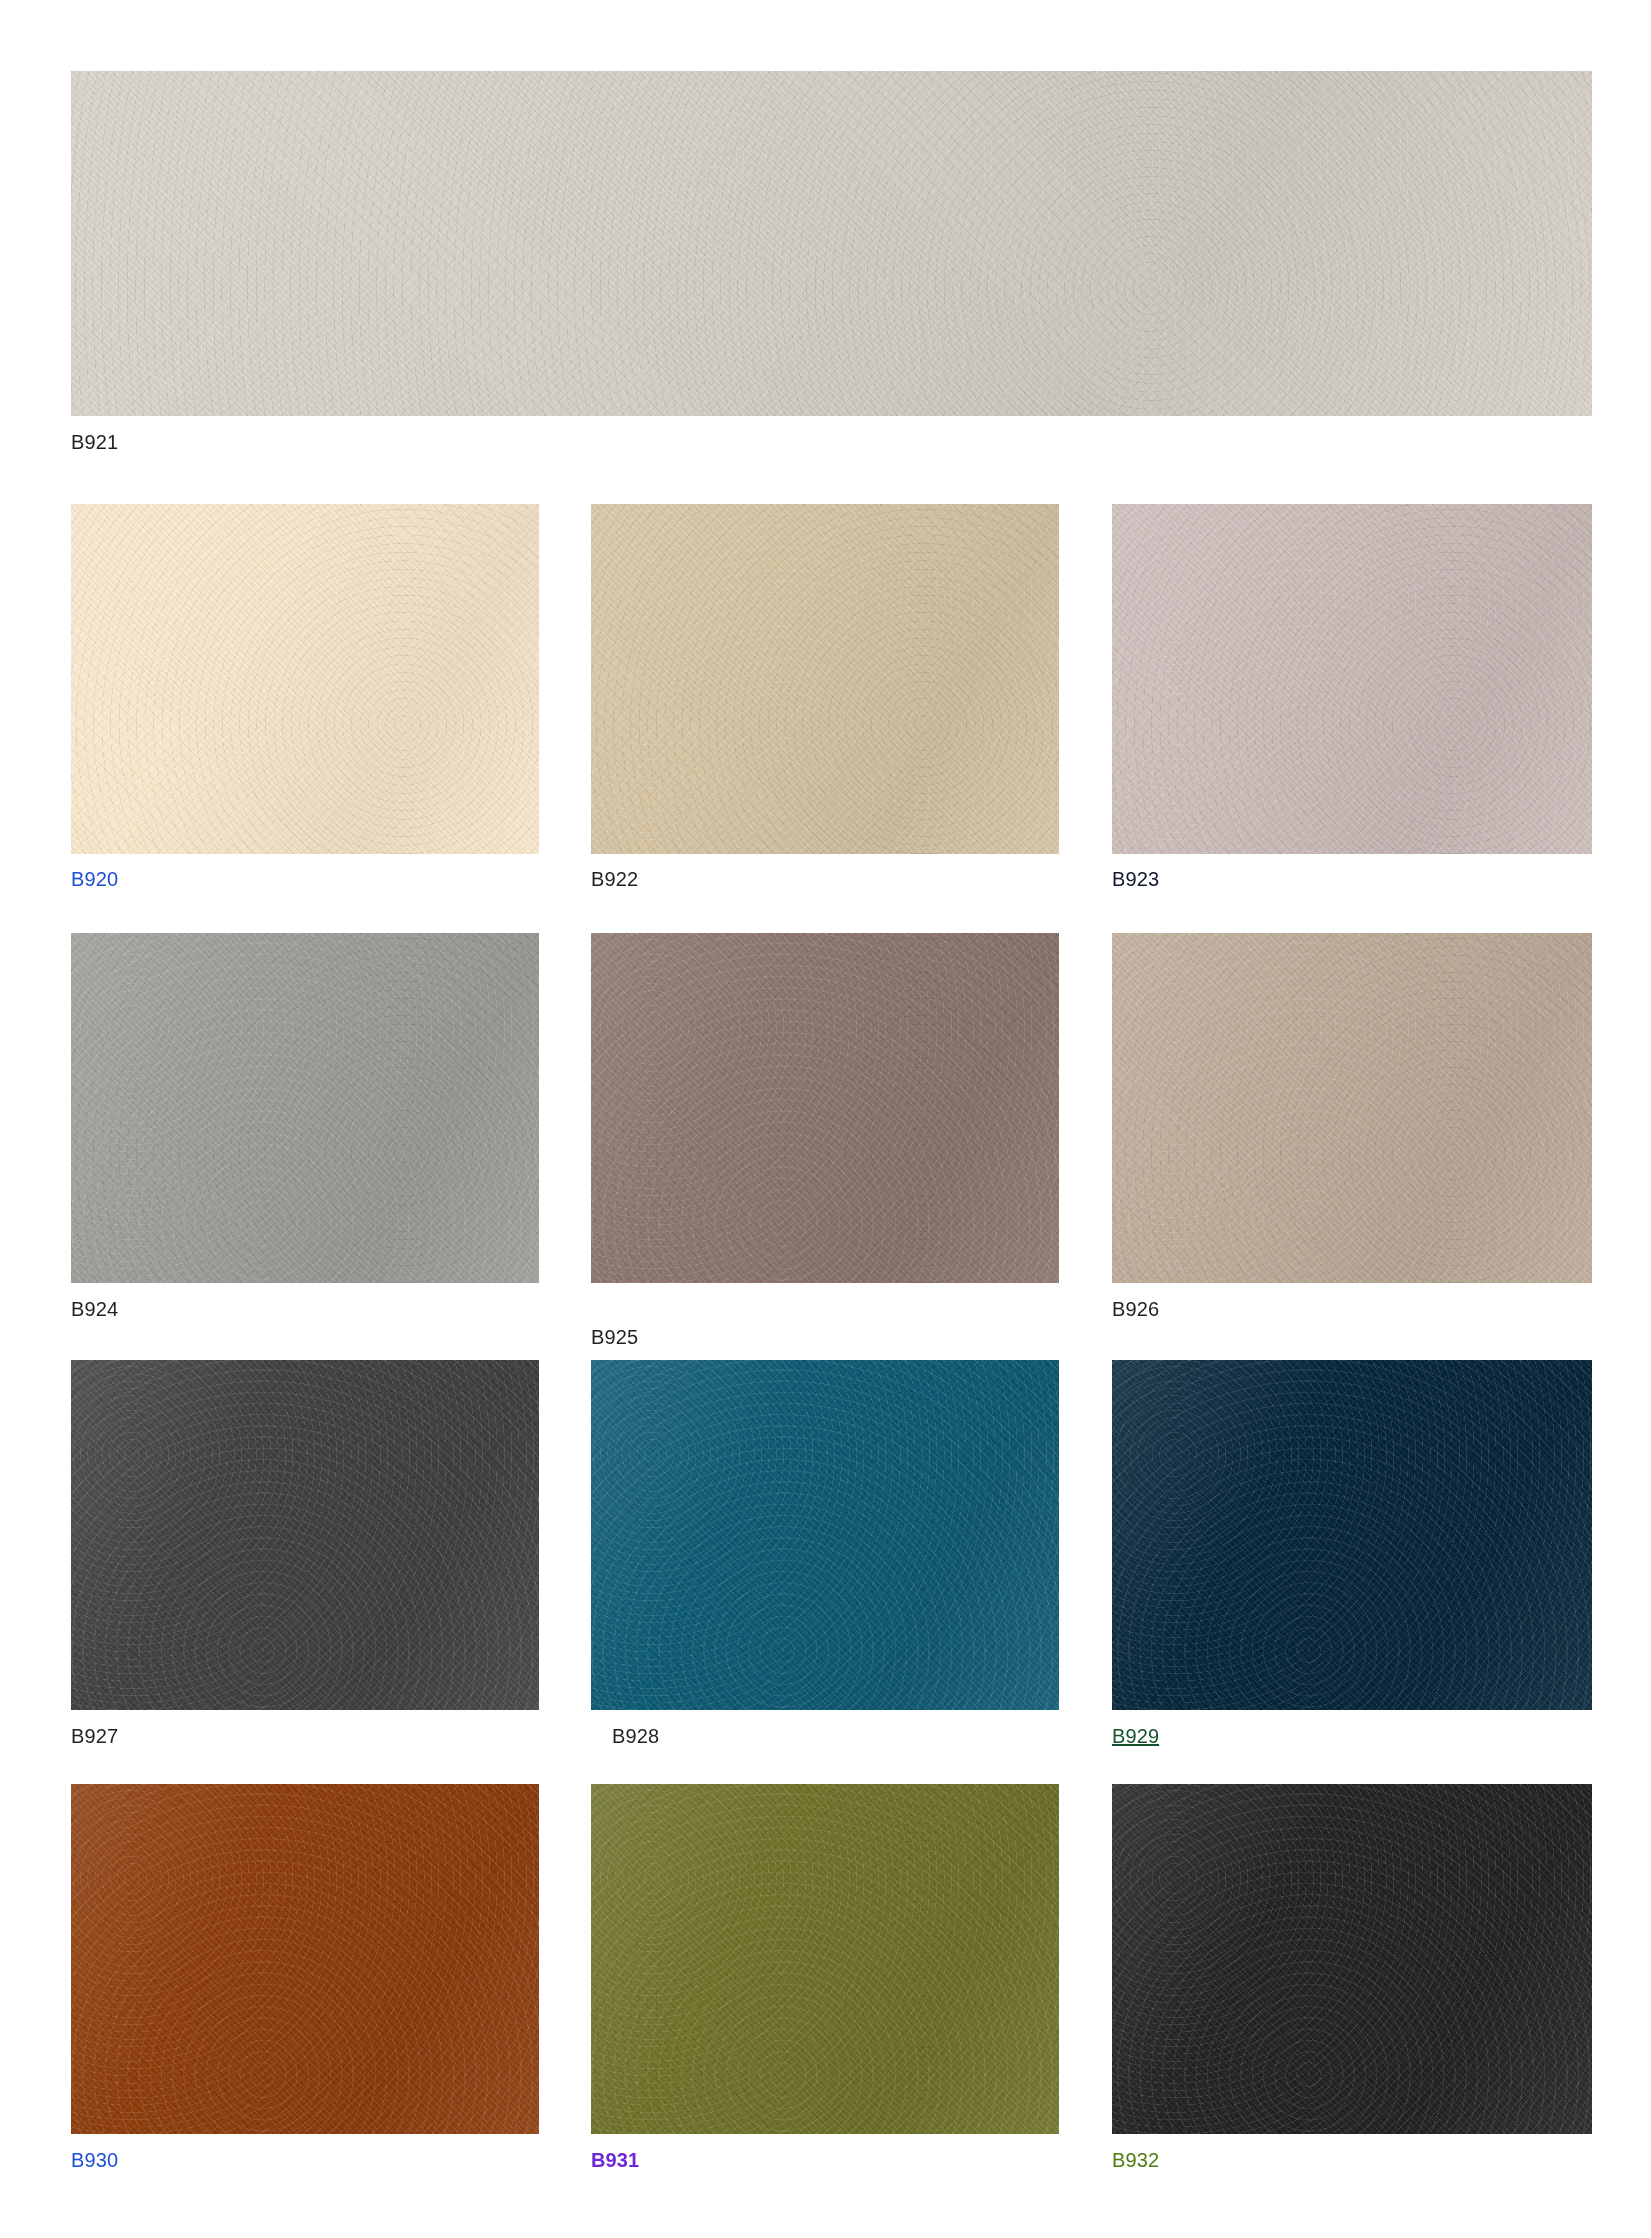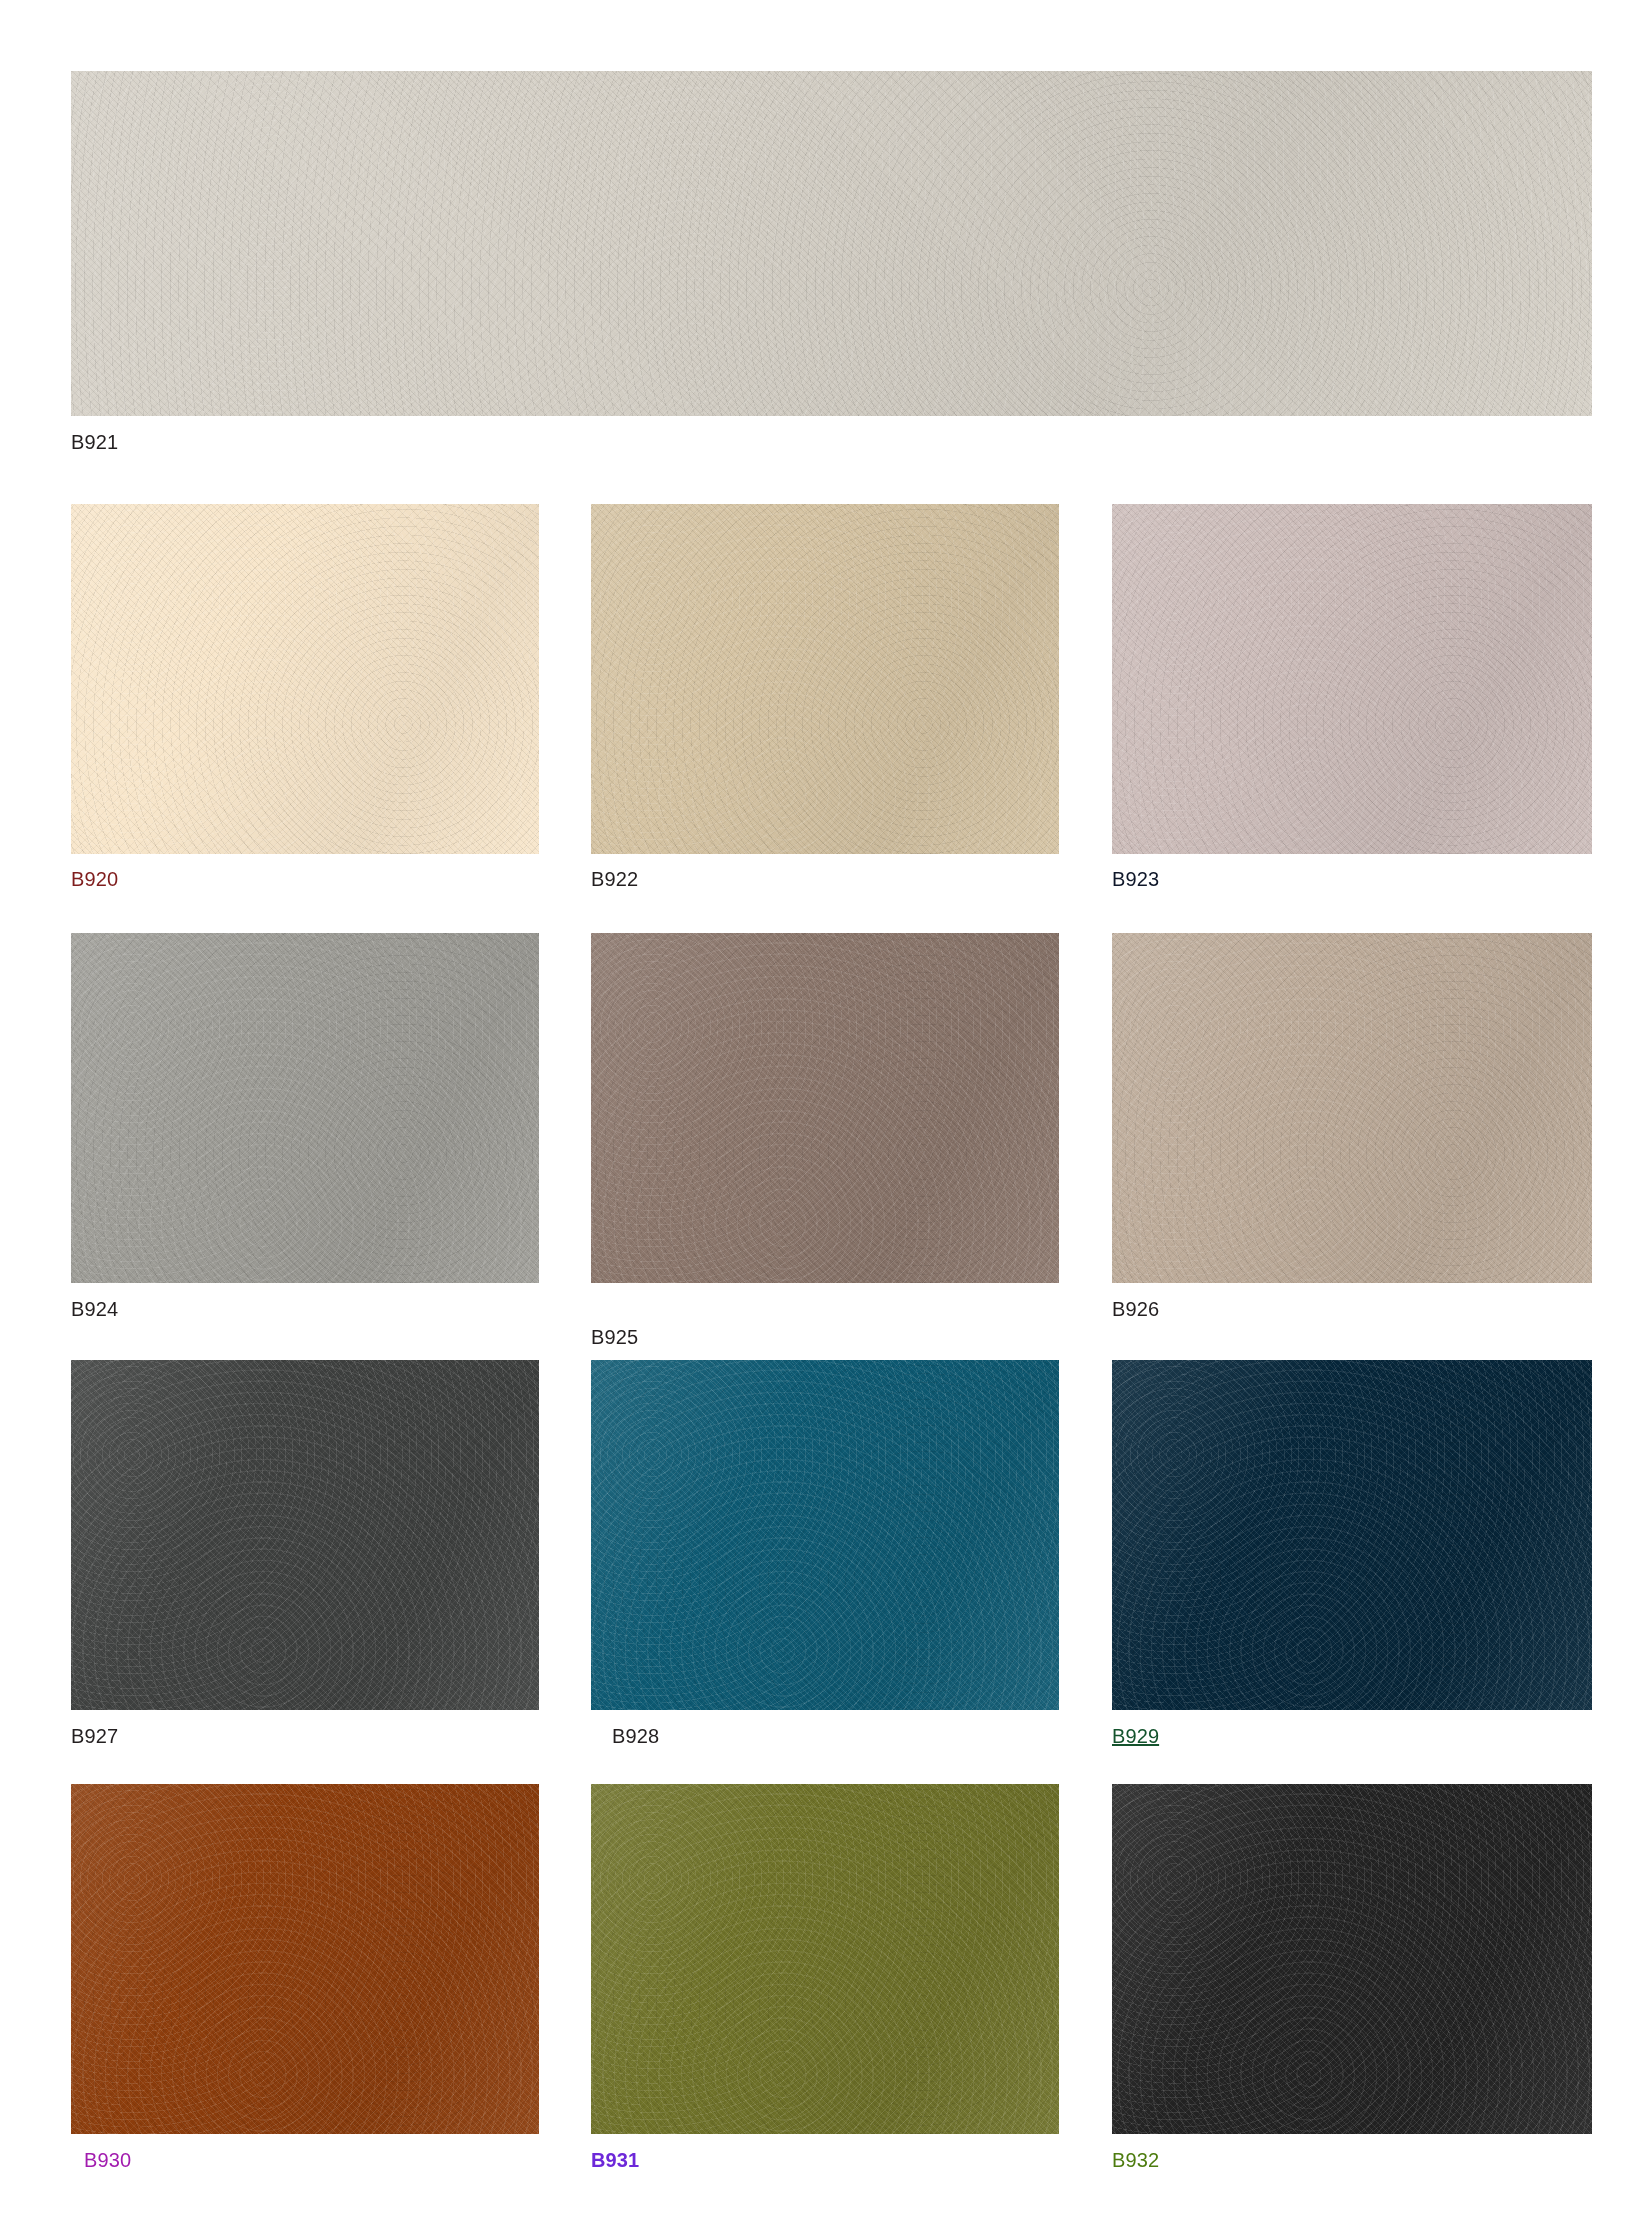--- a/index.html
+++ b/index.html
@@ -99,21 +99,21 @@
 
 <div class="sheet">
   <div id="swatch-layer">
       <div class="cell" style="left: 71px; top: 71px; width: 1521px; height: 345px;">
         <div class="swatch" title="light warm grey" style="background-color: rgb(212, 207, 197);"></div>
       </div>
       <div class="caption" style="left: 71px; top: 431px; color: rgb(35, 31, 32);">B921</div>
       <div class="cell" style="left: 71px; top: 504px; width: 468px; height: 350px;">
         <div class="swatch" title="cream" style="background-color: rgb(248, 230, 202);"></div>
       </div>
-      <div class="caption" style="left: 71px; top: 868px; color: #7f1d1d;">B920</div>
+      <div class="caption" style="left: 71px; top: 868px; color: #1d4ed8;">B920</div>
       <div class="cell" style="left: 591px; top: 504px; width: 468px; height: 350px;">
         <div class="swatch" title="sand" style="background-color: rgb(213, 195, 162);"></div>
       </div>
       <div class="caption" style="left: 591px; top: 868px; color: rgb(35, 31, 32); text-align: right;">B922</div>
       <div class="cell" style="left: 1112px; top: 504px; width: 480px; height: 350px;">
         <div class="swatch" title="dusty rose grey" style="background-color: rgb(204, 188, 185);"></div>
       </div>
       <div class="caption" style="left: 1112px; top: 868px; color: #0f172a;">B923</div>
       <div class="cell" style="left: 71px; top: 933px; width: 468px; height: 350px;">
         <div class="swatch" title="stone grey" style="background-color: rgb(157, 156, 150);"></div>
@@ -135,21 +135,21 @@
         <div class="swatch" title="deep teal" style="background-color: rgb(13, 90, 115);"></div>
       </div>
       <div class="caption" style="left: 591px; top: 1725px; color: rgb(35, 31, 32); margin-left: 21px;">B928</div>
       <div class="cell" style="left: 1112px; top: 1360px; width: 480px; height: 350px;">
         <div class="swatch" title="midnight navy" style="background-color: rgb(6, 38, 58);"></div>
       </div>
       <div class="caption" style="left: 1112px; top: 1725px; color: #14532d; text-decoration: underline;">B929</div>
       <div class="cell" style="left: 71px; top: 1784px; width: 468px; height: 350px;">
         <div class="swatch" title="rust" style="background-color: rgb(141, 61, 12);"></div>
       </div>
-      <div class="caption" style="left: 71px; top: 2149px; color: #a21caf; margin-left: 13px;">B930</div>
+      <div class="caption" style="left: 71px; top: 2149px; color: #1d4ed8;">B930</div>
       <div class="cell" style="left: 591px; top: 1784px; width: 468px; height: 350px;">
         <div class="swatch" title="olive green" style="background-color: rgb(111, 114, 41);"></div>
       </div>
       <div class="caption" style="left: 591px; top: 2149px; color: #6d28d9; font-weight: bold;">B931</div>
       <div class="cell" style="left: 1112px; top: 1784px; width: 480px; height: 350px;">
         <div class="swatch" title="black" style="background-color: rgb(35, 35, 35);"></div>
       </div>
       <div class="caption" style="left: 1112px; top: 2149px; color: #4d7c0f;">B932</div>
     </div>
 </div>

